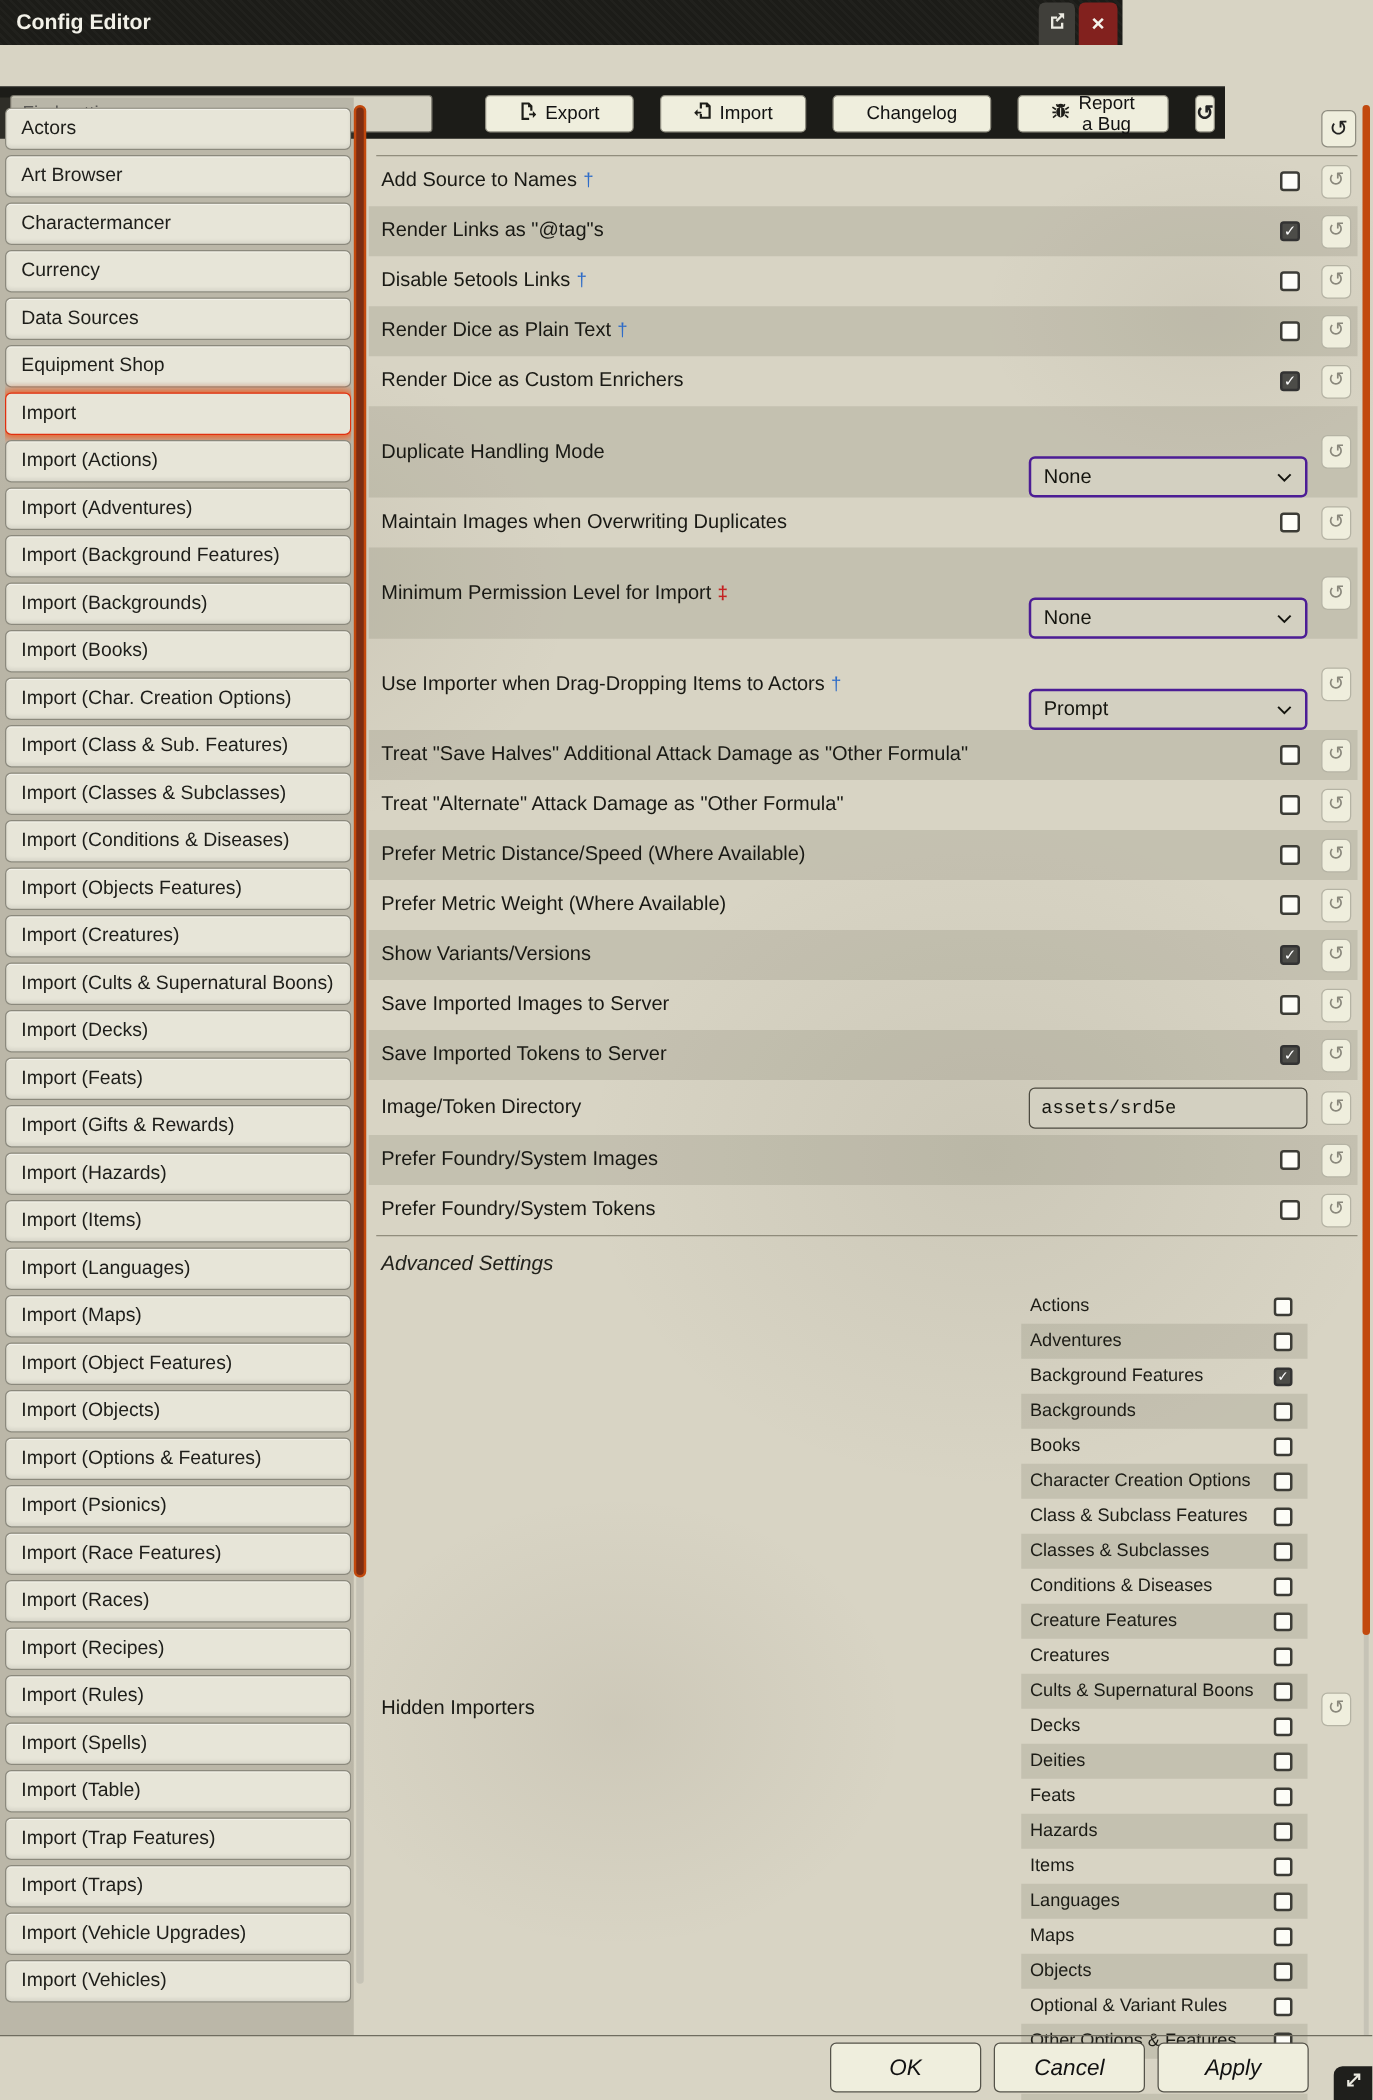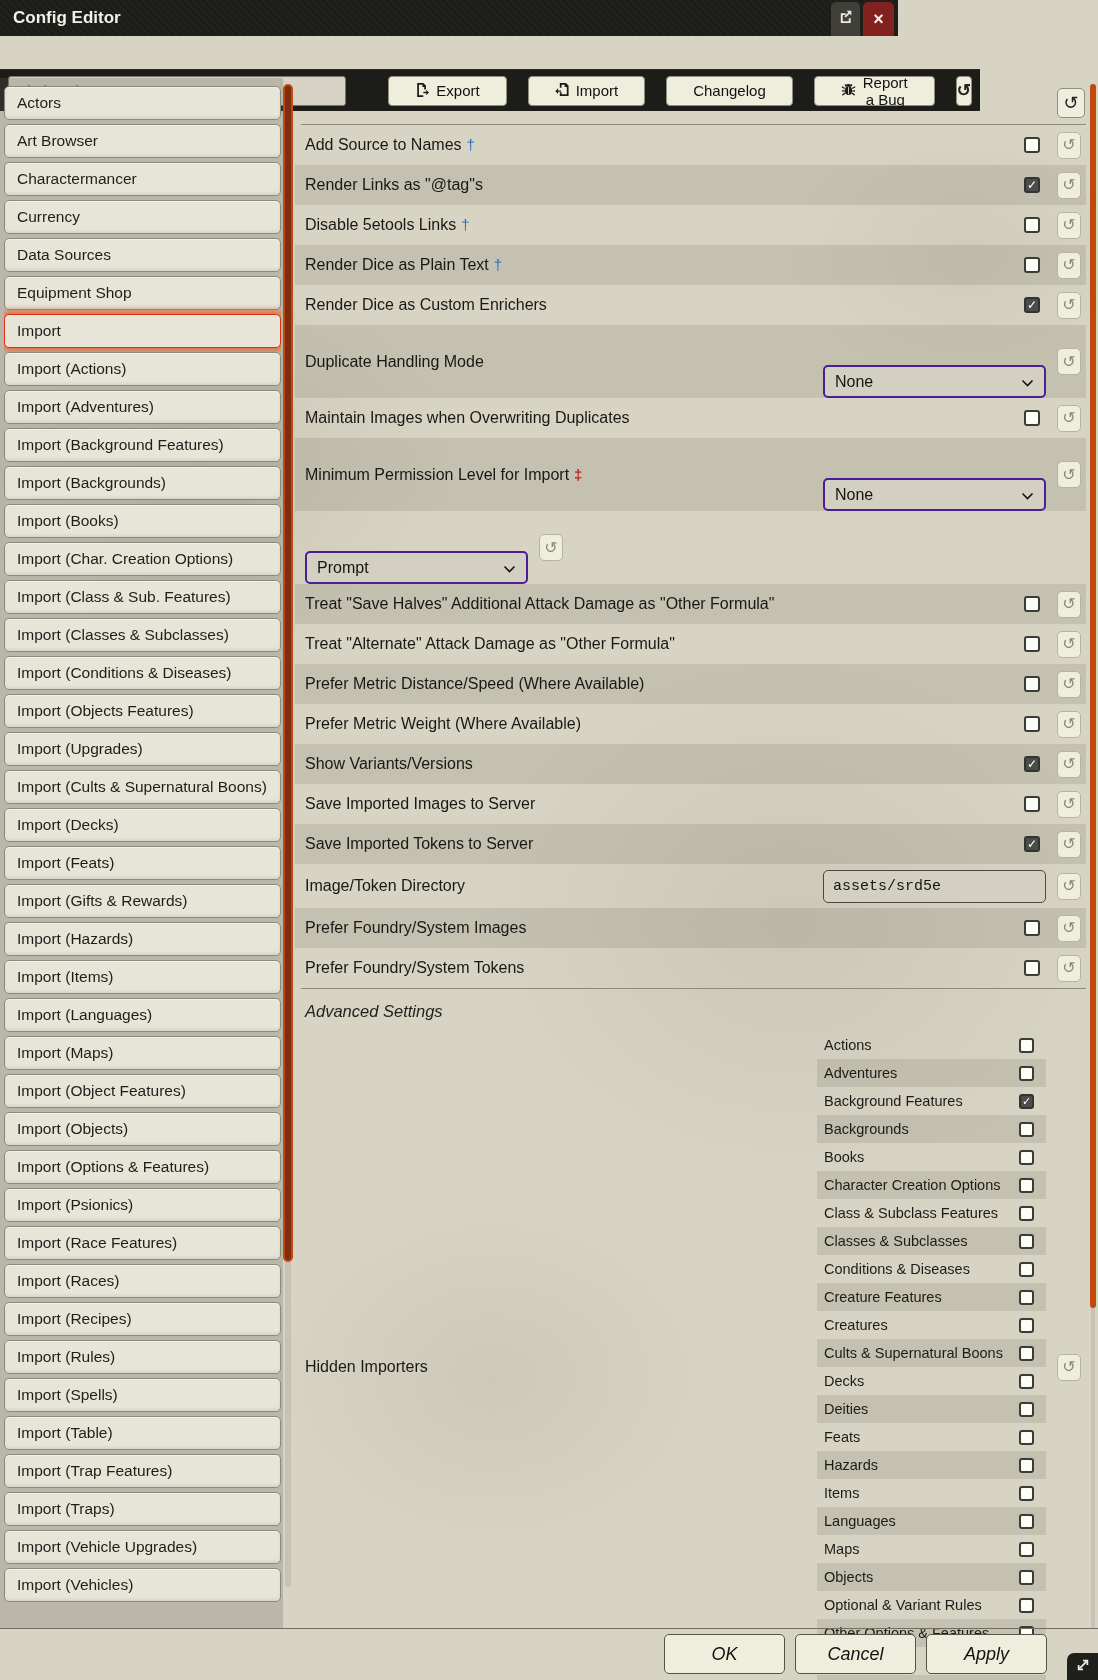--- a/index.html
+++ b/index.html
@@ -197,21 +197,21 @@
     <div class="sb-item">Import (Actions)</div>
     <div class="sb-item">Import (Adventures)</div>
     <div class="sb-item">Import (Background Features)</div>
     <div class="sb-item">Import (Backgrounds)</div>
     <div class="sb-item">Import (Books)</div>
     <div class="sb-item">Import (Char. Creation Options)</div>
     <div class="sb-item">Import (Class &amp; Sub. Features)</div>
     <div class="sb-item">Import (Classes &amp; Subclasses)</div>
     <div class="sb-item">Import (Conditions &amp; Diseases)</div>
     <div class="sb-item">Import (Objects Features)</div>
-    <div class="sb-item">Import (Upgrades)</div>
+    <div class="sb-item">Import (Creatures)</div>
     <div class="sb-item">Import (Cults &amp; Supernatural Boons)</div>
     <div class="sb-item">Import (Decks)</div>
     <div class="sb-item">Import (Feats)</div>
     <div class="sb-item">Import (Gifts &amp; Rewards)</div>
     <div class="sb-item">Import (Hazards)</div>
     <div class="sb-item">Import (Items)</div>
     <div class="sb-item">Import (Languages)</div>
     <div class="sb-item">Import (Maps)</div>
     <div class="sb-item">Import (Object Features)</div>
     <div class="sb-item">Import (Objects)</div>
@@ -299,20 +299,21 @@
           <div class="select">
             <span>None</span>
             <span><svg width="13" height="8" viewBox="0 0 13 8">
                 <polyline points="1.5,1.5 6.5,6.5 11.5,1.5" fill="none" stroke="#15150f" stroke-width="1.6"></polyline>
               </svg></span>
           </div>
         </div>
         <button class="rst">↺</button>
       </div>
       <div class="row tall">
+        <span class="lbl">Use Importer when Drag-Dropping Items to Actors<span class="dag blue">†</span></span>
         <div class="ctl">
           <div class="select">
             <span>Prompt</span>
             <span><svg width="13" height="8" viewBox="0 0 13 8">
                 <polyline points="1.5,1.5 6.5,6.5 11.5,1.5" fill="none" stroke="#15150f" stroke-width="1.6"></polyline>
               </svg></span>
           </div>
         </div>
         <button class="rst">↺</button>
       </div>

